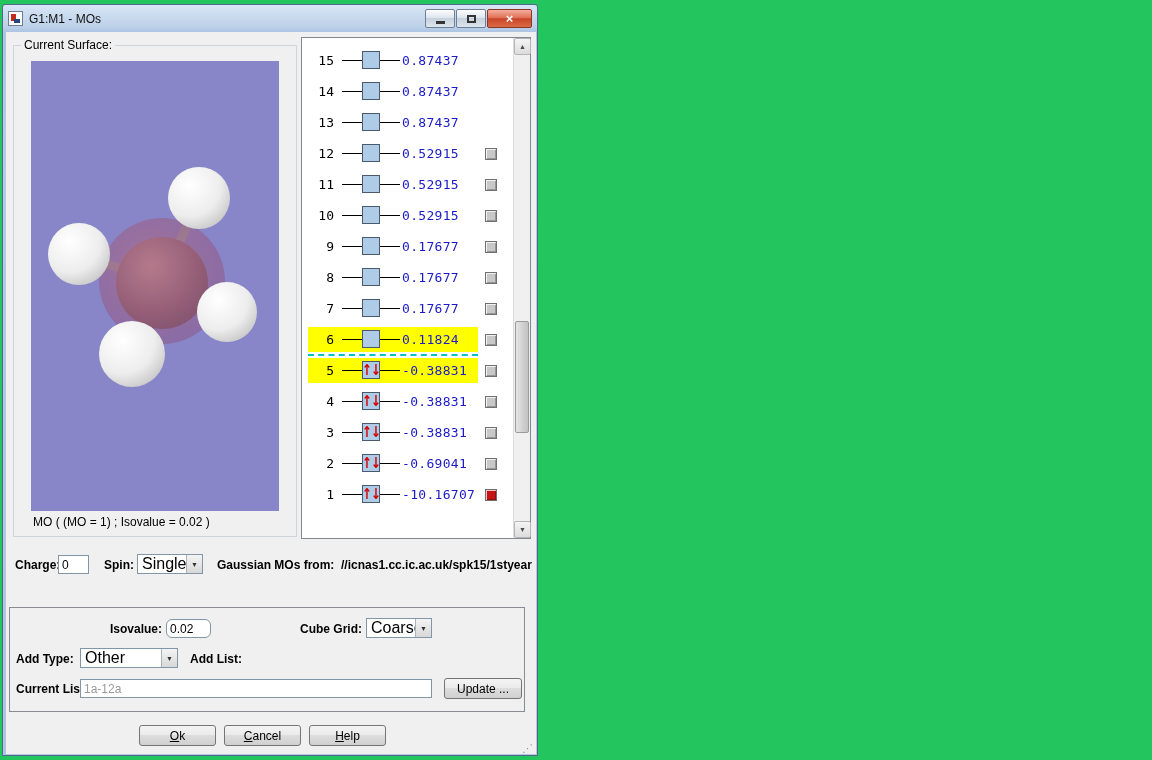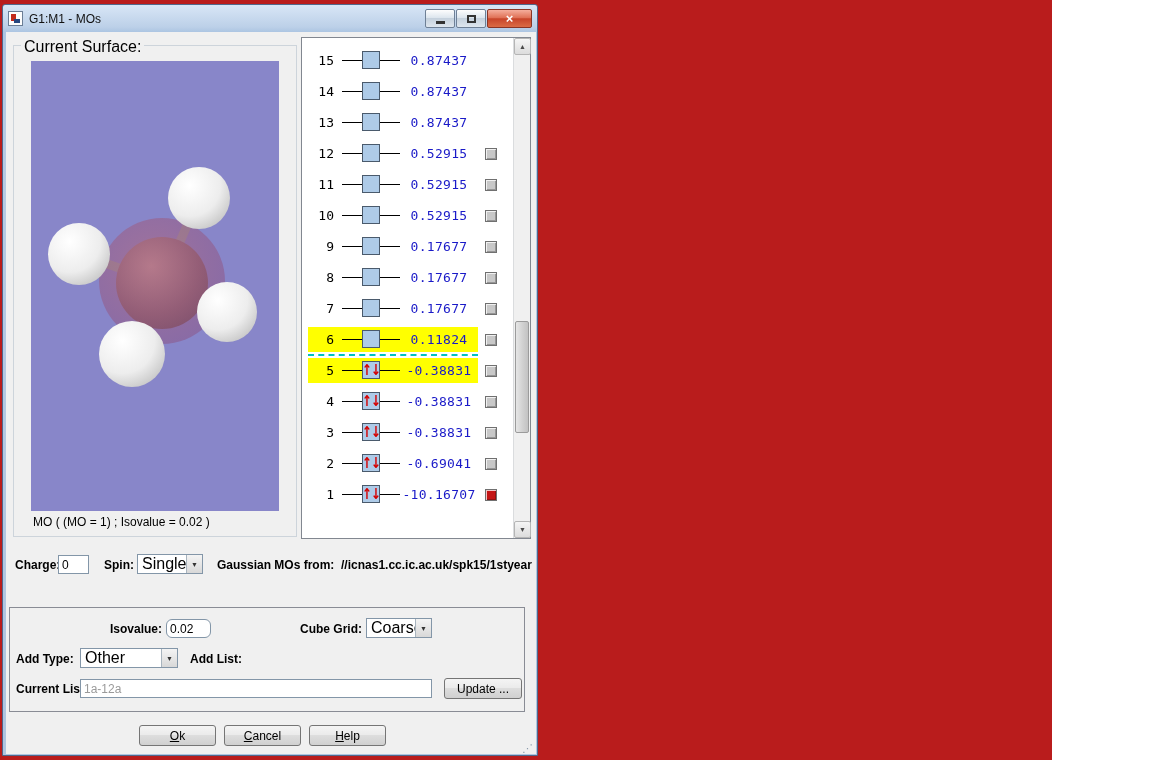--- a/index.html
+++ b/index.html
@@ -1,18 +1,18 @@
 <!DOCTYPE html>
 <html><head>
 <meta charset="utf-8">
 <style>
   * { box-sizing: border-box; margin: 0; padding: 0; }
   html,body { width:1152px; height:760px; background:#FFFFFF; overflow:hidden;
     font-family:"Liberation Sans", sans-serif; }
-  .canvas { position:relative; width:1052px; height:760px; background:#b91c1c;padding-left:48px; }
+  .canvas { position:relative; width:1152px; height:760px; background:#22c55e;padding-left:48px; }
 
   
   .window { position:absolute; left:2px; top:4px; width:536px; height:752px;
     background:linear-gradient(180deg,#D8E6F6 0px,#BCD0E8 22px,#ACC5E2 27px,#B6CBE5 120px,#AFC5E0 100%);
     border:1px solid #50688C; border-radius:3px 3px 0 0; }
   .titlebar { position:absolute; left:0; top:0; width:534px; height:27px;
     display:flex; align-items:center; padding:0 5px; }
   .app-icon { width:15px; height:15px; position:relative; background:#FDFDFD;
     border:1px solid #6B7E96; flex:0 0 auto; }
   .app-icon::before { content:""; position:absolute; left:2px; top:2px; width:5px; height:7px; background:#C22A1C; }
@@ -33,21 +33,21 @@
 
   .lbl { font-size:12px; font-weight:600; color:#000; line-height:20px; white-space:nowrap; }
   .txt { font-family:"Liberation Sans",sans-serif; font-size:12px; color:#000;
     border:1px solid #8396A8; background:#FFF; padding:1px 3px; height:19px; }
   .txt.gray { color:#9A9A9A; }
 
   
   .groupbox { position:absolute; left:10px; top:40px; width:284px; height:492px;
     border:1px solid #CDD4DB; }
   .groupbox-label { position:absolute; left:7px; top:-8px; background:#F0F0F0;
-    padding:0 3px; font-size:16px; color:#000;text-align:center; }
+    padding:0 3px; font-size:12px; color:#000;text-align:center; }
   .mol-view { position:absolute; left:28px; top:56px; width:248px; height:450px; }
   .mol-caption { position:absolute; left:30px; top:510px; width:246px;
     font-size:12px; color:#000; }
 
   
   .mo-list { position:absolute; left:298px; top:32px; width:230px; height:502px;
     background:#FFF; border:1px solid #828790; }
   .mo-rows { position:absolute; left:0; top:0; right:17px; bottom:0; padding-top:7px; overflow:hidden; }
   .mo-row { height:31px; display:flex; align-items:center; }
   .mo-main { display:flex; align-items:center; height:25px; margin-left:6px;
@@ -56,21 +56,21 @@
   .mo-main.div-below::after { content:""; position:absolute; left:0; right:0; bottom:-4px;
     border-top:2px dashed #00C0C0; }
   .mo-num { width:22px; text-align:right; font:13px "DejaVu Sans Mono", monospace; color:#000; }
   .mo-levelline { width:58px; height:21px; position:relative; margin:0 2px 0 8px; }
   .mo-levelline::before { content:""; position:absolute; left:0; right:0; top:10px; border-top:1px solid #000; }
   .mo-box { position:absolute; left:50%; top:1px; transform:translateX(-50%);
     width:18px; height:18px; background:#AECBE8; border:1px solid #4A5A6C;
     display:flex; align-items:center; justify-content:center; overflow:hidden; }
   .arr { font-family:"DejaVu Sans",sans-serif; font-size:12px; font-weight:bold;
     color:#D40000; line-height:16px; letter-spacing:-1px; transform:scaleY(1.25); }
-  .mo-energy { width:74px; text-align:center; font:13px "DejaVu Sans Mono", monospace;
+  .mo-energy { width:74px; text-align:left; font:13px "DejaVu Sans Mono", monospace;
     letter-spacing:0.3px; color:#1A1AC8; }
   .mo-check { width:12px; height:12px; margin-left:7px; background:#C8C8C8; border:1px solid #707070;
     box-shadow: inset 1px 1px 0 rgba(255,255,255,.75), inset -1px -1px 0 rgba(0,0,0,.25); flex:0 0 auto; }
   .mo-check.red { background:#C41414; }
 
   
   .scrollbar { position:absolute; right:0; top:0; bottom:0; width:17px; background:#F0F0F0;
     border-left:1px solid #DADCDE; }
   .scroll-btn { position:absolute; left:0; width:17px; height:17px;
     background:linear-gradient(#F5F5F5,#DCDCDC); border:1px solid #B5B5B5; border-radius:2px;

